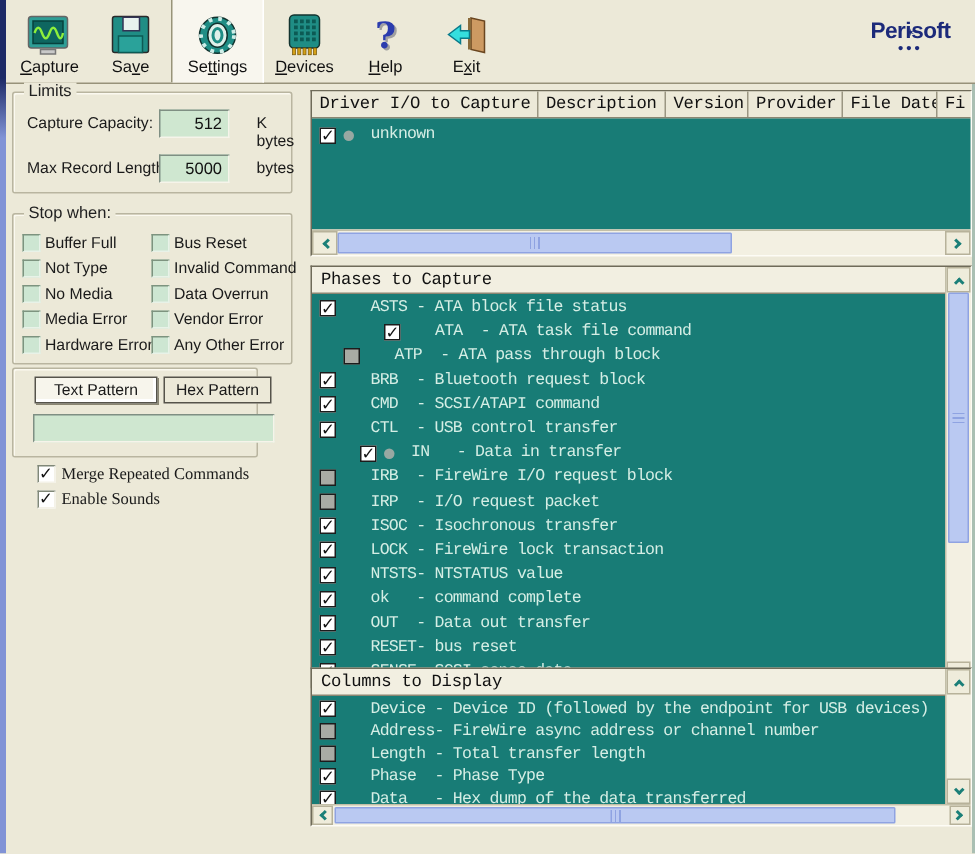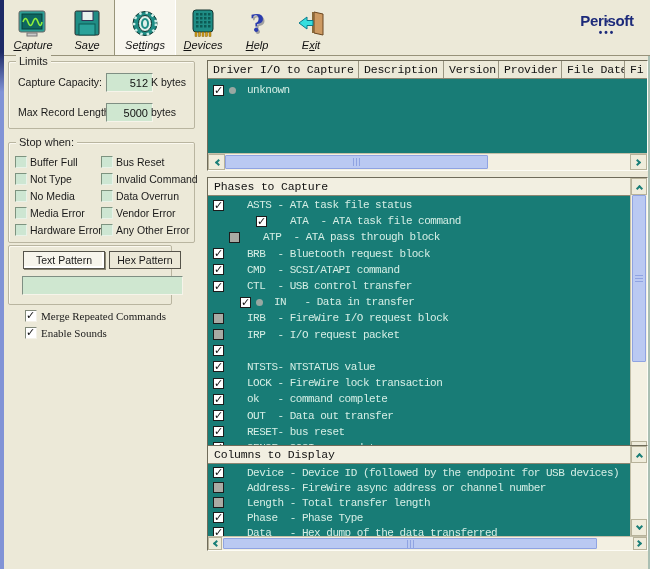--- a/index.html
+++ b/index.html
@@ -14,21 +14,21 @@
   #left-strip { position:absolute; left:0; top:0; width:4px; height:569px;
     background:linear-gradient(#1d2a66 0px,#1d2a66 52px,#8193d6 92px,#8193d6 100%); }
   #right-strip { position:absolute; right:0; top:56px; width:2px; height:513px; background:#aabfb3; }
   
   #toolbar { position:absolute; left:4px; top:0; right:0; height:56px;
     background:#ece9d8; border-bottom:1px solid #97927a; display:flex; align-items:stretch; }
   #toolbar-buttons { display:flex; align-items:stretch; padding-left:2px; }
   .tbtn { width:54px; display:flex; flex-direction:column; align-items:center;
     justify-content:flex-end; padding-bottom:3px; cursor:default; }
   .tbtn .ticon { height:32px; display:flex; align-items:center; justify-content:center; }
-  .tbtn .tlabel { font-size:11px; color:#111; line-height:13px;font-style:italic; }
+  .tbtn .tlabel { font-size:11px; color:#111; line-height:13px; }
   .tbtn.toggled { background:#f8f6ee; border-left:1px solid #989479; border-right:1px solid #ffffff; width:62px; }
   .q { font:bold 24px "DejaVu Serif", serif; color:#2b3cae; text-shadow:1.5px 1.5px 0 #a0a0a0; }
   
   #brand { position:absolute; right:8px; top:12px; width:70px; text-align:center; }
   .brand-name { position:relative; display:inline-block; font-weight:bold; font-size:15px;
     color:#1c2a7a; letter-spacing:-0.3px; }
   .brand-star { position:absolute; right:32px; top:6px; font-size:7px; color:#1c2a7a; }
   .brand-dots { display:block; font-size:10px; font-weight:bold; color:#1c2a7a;
     letter-spacing:2px; line-height:8px; }
   
@@ -37,21 +37,21 @@
   .grp-legend { position:absolute; top:-7px; left:7px; background:#ece9d8; padding:0 3px;
     font-size:11px; color:#222; }
   #limits-group  { left:8px;  top:61px;  width:187px; height:68px; }
   #stopwhen-group{ left:8px;  top:142px; width:187px; height:101px; }
   #pattern-group { left:8px;  top:245px; width:164px; height:60px; }
   .lim-row { position:absolute; left:0; width:100%; height:20px; }
   .lim-label { position:absolute; left:9px; top:3px; font-size:10.5px; }
   .lim-input { position:absolute; left:97px; top:0; width:47px; height:19px;
     background:#cfe7d0; border:1px solid; border-color:#7f8f83 #f6f4ea #f6f4ea #7f8f83;
     font:11px "Liberation Sans", sans-serif; text-align:right; padding-right:4px; color:#111; }
-  .lim-unit { position:absolute; left:142px; top:3px; font-size:10.5px; }
+  .lim-unit { position:absolute; left:162px; top:3px; font-size:10.5px; }
   
   #stopwhen-grid { position:absolute; left:6px; top:10px; right:2px; display:flex; }
   .sw-col { display:flex; flex-direction:column; }
   .sw-col:first-child { width:86px;text-align:right; }
   .sw-row { display:flex; align-items:center; height:17px; gap:3px; }
   .sw-label { font-size:10.5px; white-space:nowrap; }
   
   .cbx { display:inline-block; position:relative; width:11px; height:11px;
     background:#fff; border:1px solid #1c1c1c; flex:none; }
   .cbx.mint { width:12px; height:12px; background:#cde6d2;
@@ -332,21 +332,21 @@
 </div>
 
 <div class="pane" id="phases-pane">
   <div class="lp-body">
     <div class="lp-main">
       <div class="lp-header">Phases to Capture</div>
       <div class="lp-list" id="phases-list">
           <div class="trow" style="height: 16.2px;">
             <span class="cbx checked"></span>
             <span class="slot"></span>
-            <span class="ltxt">ASTS - ATA task file status</span>
+            <span class="ltxt">ASTS - ATA block file status</span>
           </div>
           <div class="trow" style="height: 16.2px; padding-left: 48px;">
             <span class="cbx checked"></span>
             <span class="slot"></span>
             <span class="ltxt">ATA  - ATA task file command</span>
           </div>
           <div class="trow" style="height: 16.2px; margin-left: 16px;">
             <span class="cbx gray"></span>
             <span class="slot"></span>
             <span class="ltxt">ATP  - ATA pass through block</span>
@@ -379,30 +379,31 @@
             <span class="ltxt">IRB  - FireWire I/O request block</span>
           </div>
           <div class="trow" style="height: 16.2px;">
             <span class="cbx gray"></span>
             <span class="slot"></span>
             <span class="ltxt">IRP  - I/O request packet</span>
           </div>
           <div class="trow" style="height: 16.2px;">
             <span class="cbx checked"></span>
             <span class="slot"></span>
+            <span class="ltxt">ISOC - Isochronous transfer</span>
+          </div>
+          <div class="trow" style="height: 16.2px;">
+            <span class="cbx checked"></span>
+            <span class="slot"></span>
+            <span class="ltxt">LOCK - FireWire lock transaction</span>
           </div>
           <div class="trow" style="height: 16.2px;">
             <span class="cbx checked"></span>
             <span class="slot"></span>
             <span class="ltxt">NTSTS- NTSTATUS value</span>
-          </div>
-          <div class="trow" style="height: 16.2px;">
-            <span class="cbx checked"></span>
-            <span class="slot"></span>
-            <span class="ltxt">LOCK - FireWire lock transaction</span>
           </div>
           <div class="trow" style="height: 16.2px;">
             <span class="cbx checked"></span>
             <span class="slot"></span>
             <span class="ltxt">ok   - command complete</span>
           </div>
           <div class="trow" style="height: 16.2px;">
             <span class="cbx checked"></span>
             <span class="slot"></span>
             <span class="ltxt">OUT  - Data out transfer</span>

